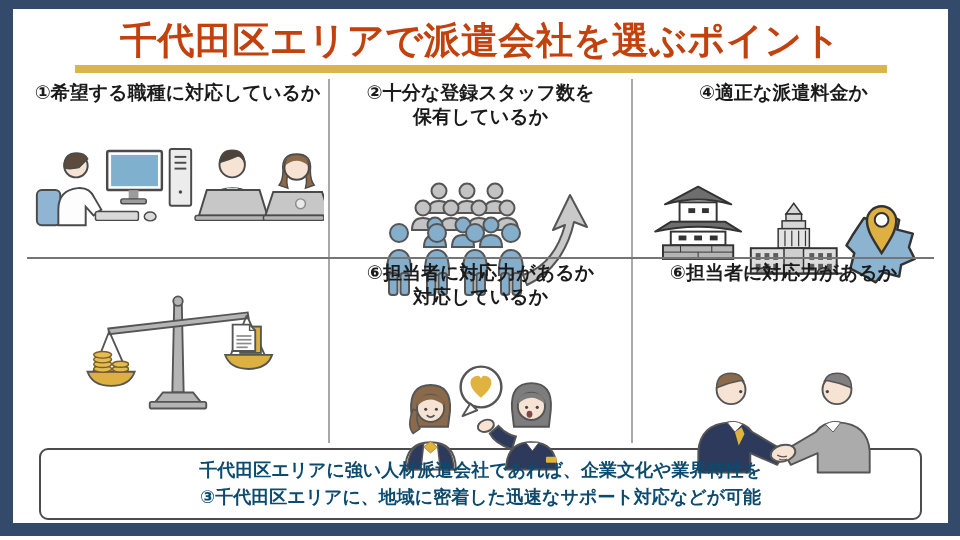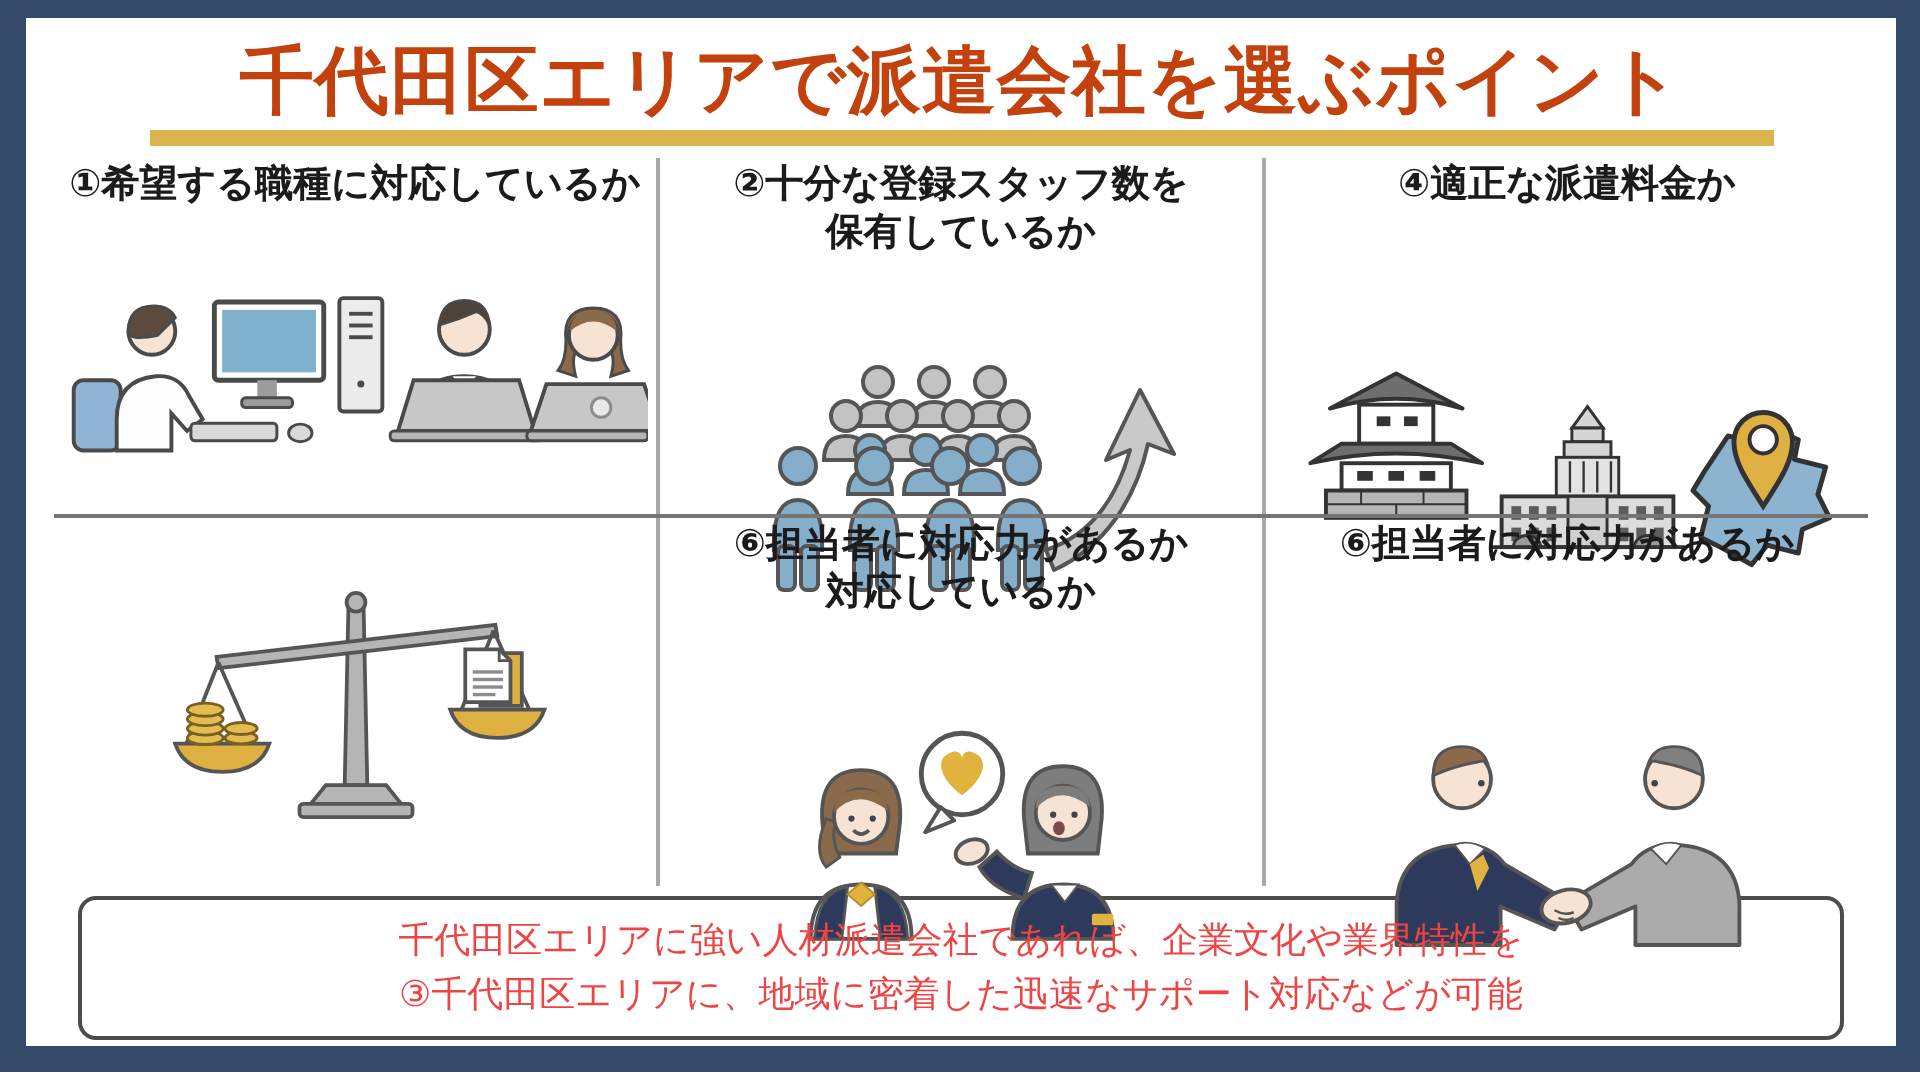--- a/index.html
+++ b/index.html
@@ -40,22 +40,22 @@
   }
   .heading span { display: block; }
   .icon-wrap {
     flex: 1; width: 100%;
     display: flex; align-items: center; justify-content: center;
   }
   .footer-box {
     margin: 5px 26px 0;
     border: 2px solid #4c4c4c; border-radius: 9px;
     background: #fff; padding: 7px 8px;
-    text-align: center; font-size: 18px; font-weight: normal;
-    line-height: 1.5; color: #ef4444;
+    text-align: center; font-size: 18px; font-weight: bold;
+    line-height: 1.5; color: #0c4a6e;
   }
   .footer-box span { display: block; }
   svg { display: block; }
 </style>
 </head>
 <body>
 
 <div class="frame">
 
   <div class="title">千代田区エリアで派遣会社を選ぶポイント</div>

